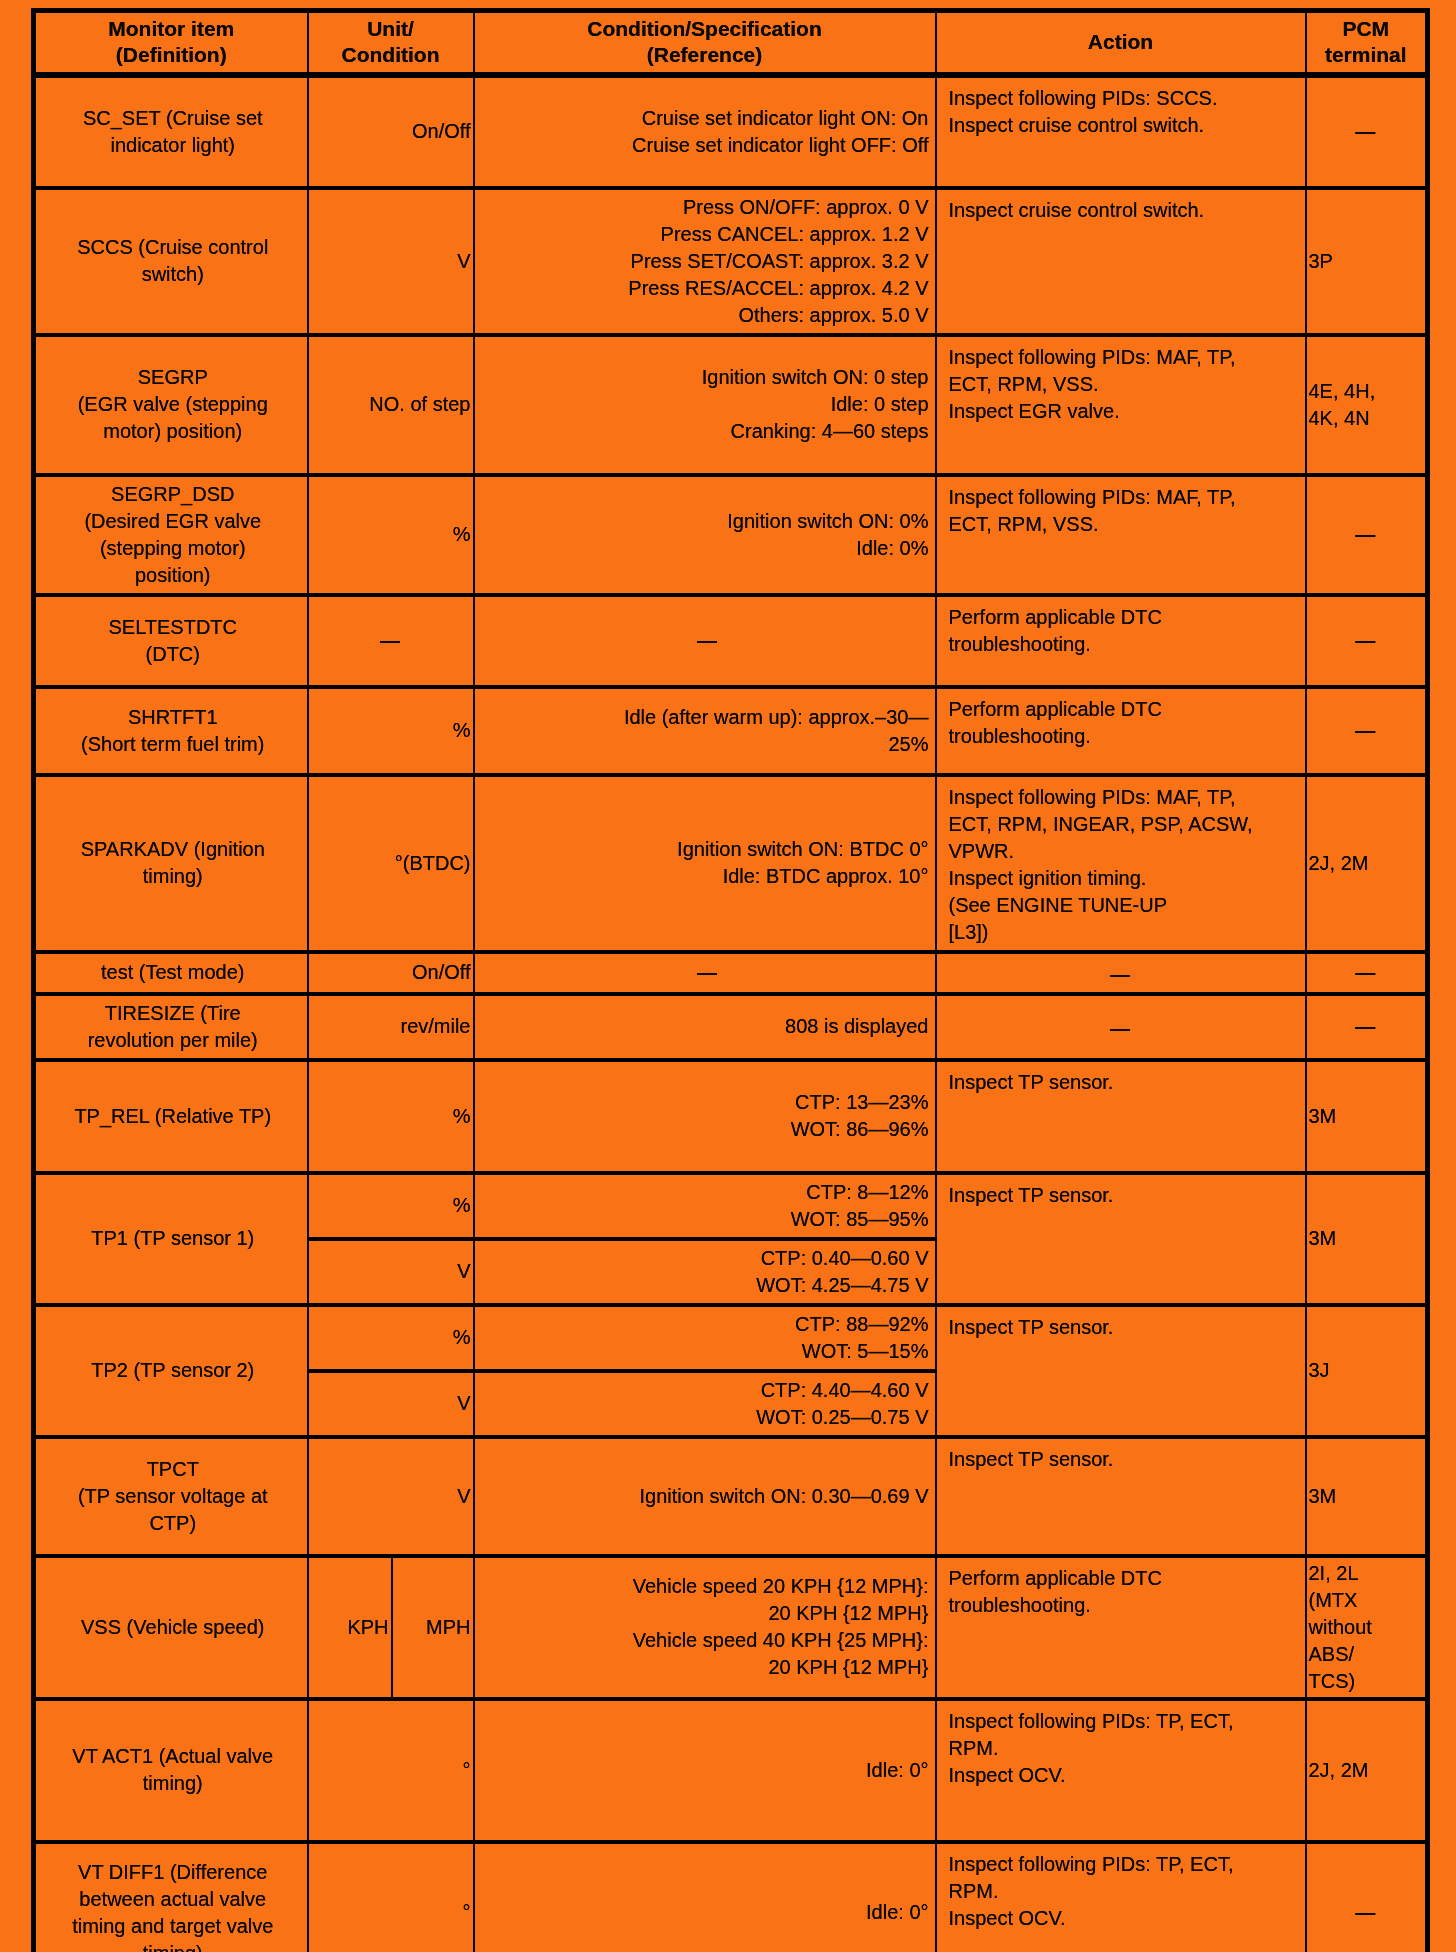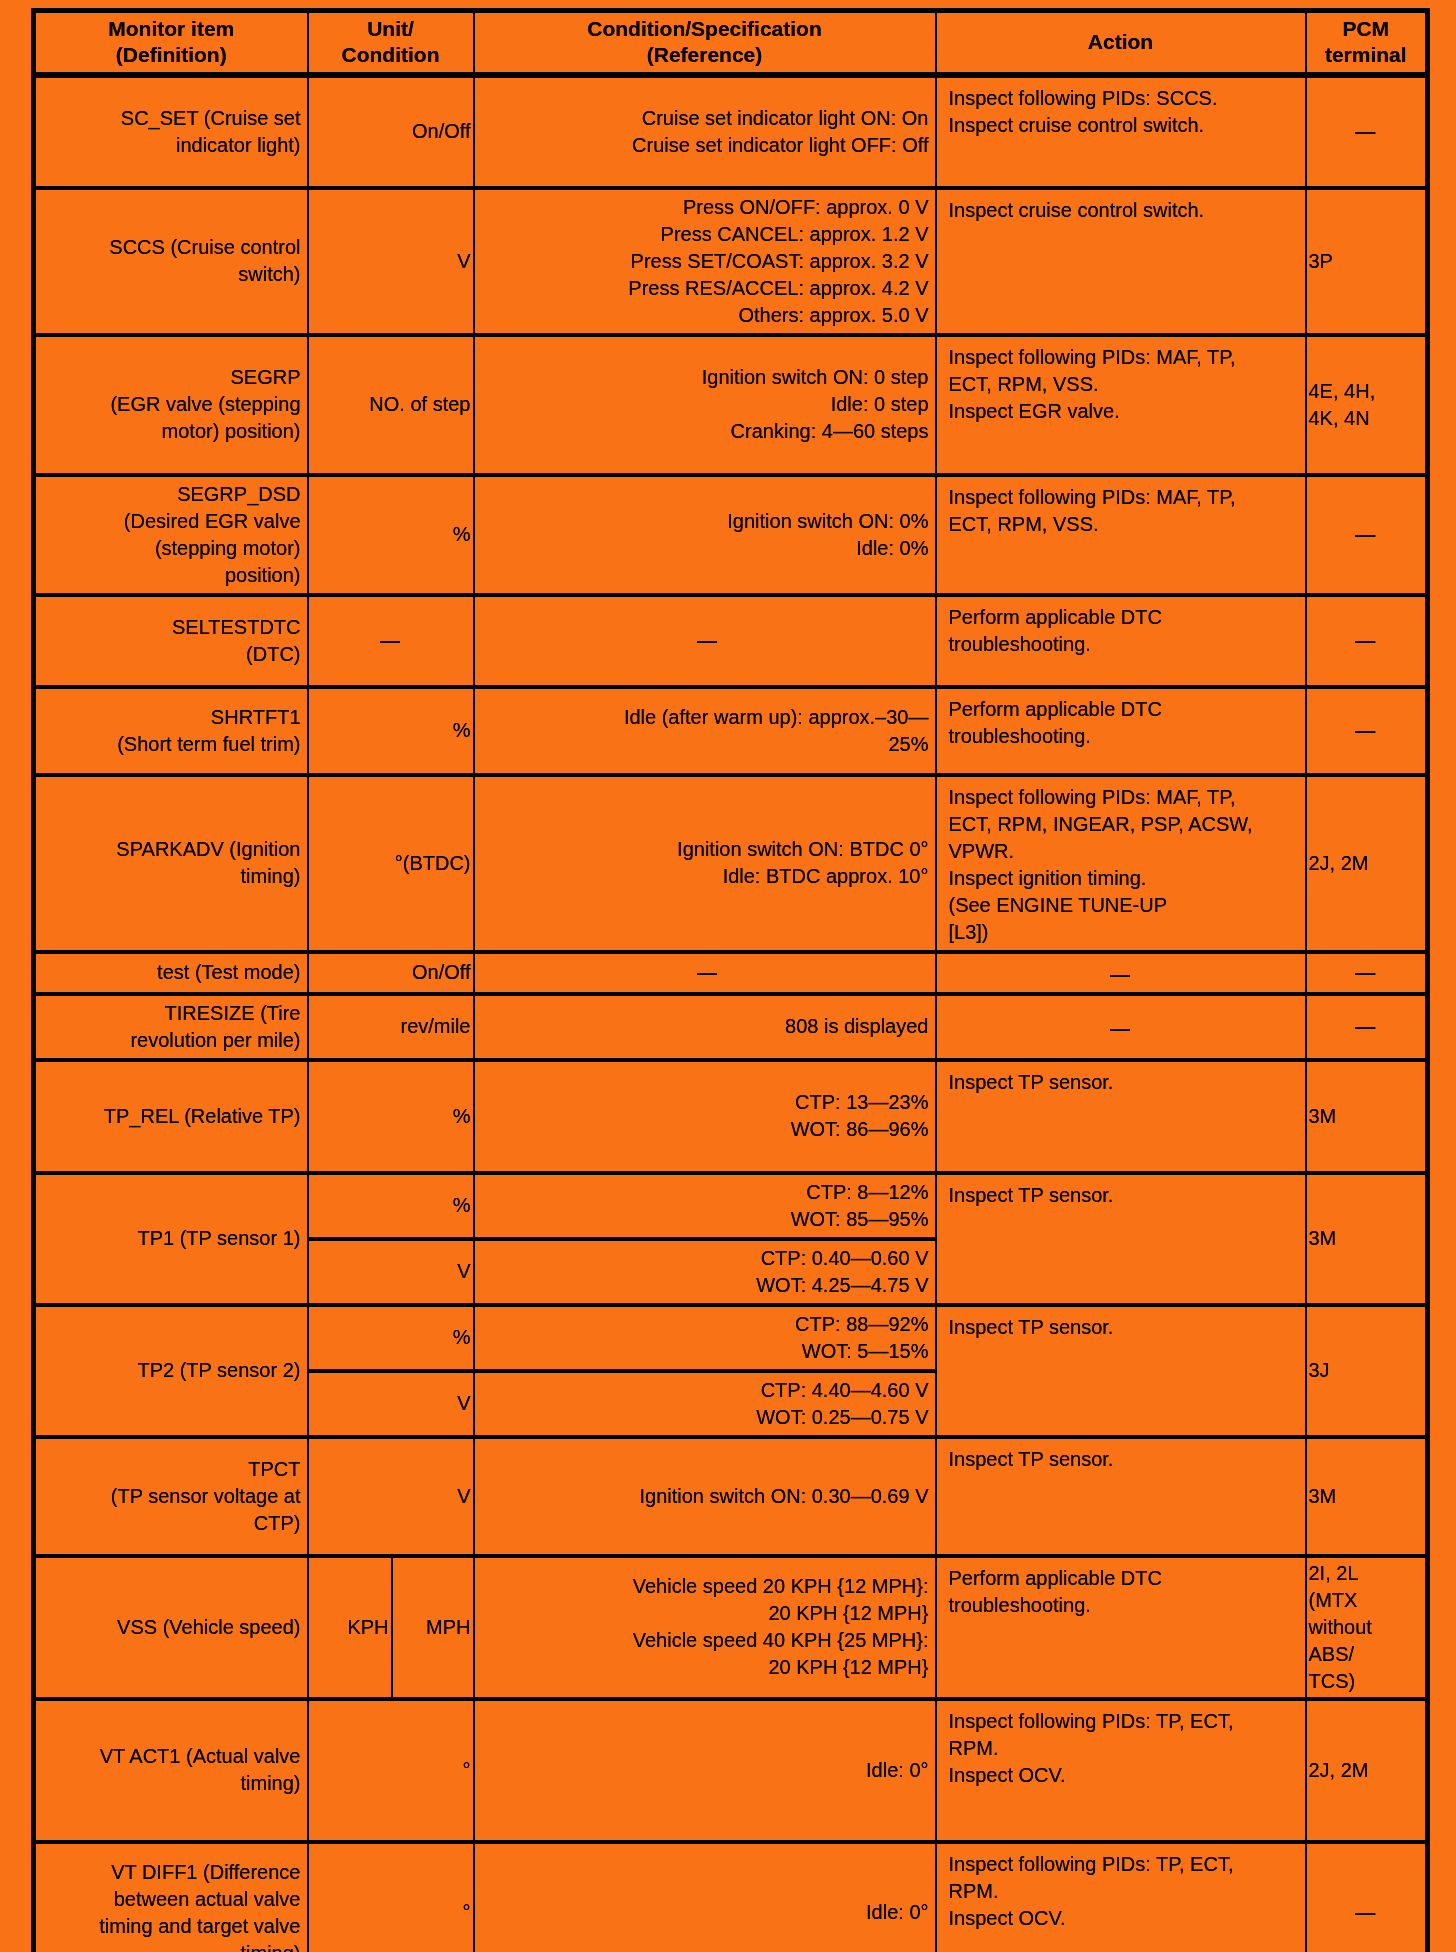--- a/index.html
+++ b/index.html
@@ -32,21 +32,21 @@
   }
   .pidtable th{
     font-size:21px;
     line-height:26px;
     font-weight:700;
     text-align:center;
     vertical-align:middle;
     border-bottom-width:6px;
     padding:2px;
   }
-  .mon{text-align:right;vertical-align:middle;padding:4px 6px 4px 9px;}
+  .mon{text-align:center;vertical-align:middle;padding:4px 6px 4px 9px;}
   .unit{text-align:right;vertical-align:middle;padding:2px;}
   .spec{text-align:right;vertical-align:middle;padding:4px 6px 4px 12px;}
   .action{text-align:left;vertical-align:top;padding:7px 12px 4px 12px;}
   .pcm{vertical-align:middle;padding:2px;}
   .dash{text-align:center;vertical-align:middle;font-weight:700;letter-spacing:1px;}
 </style>
 </head>
 <body>
 
 <div class="page">

